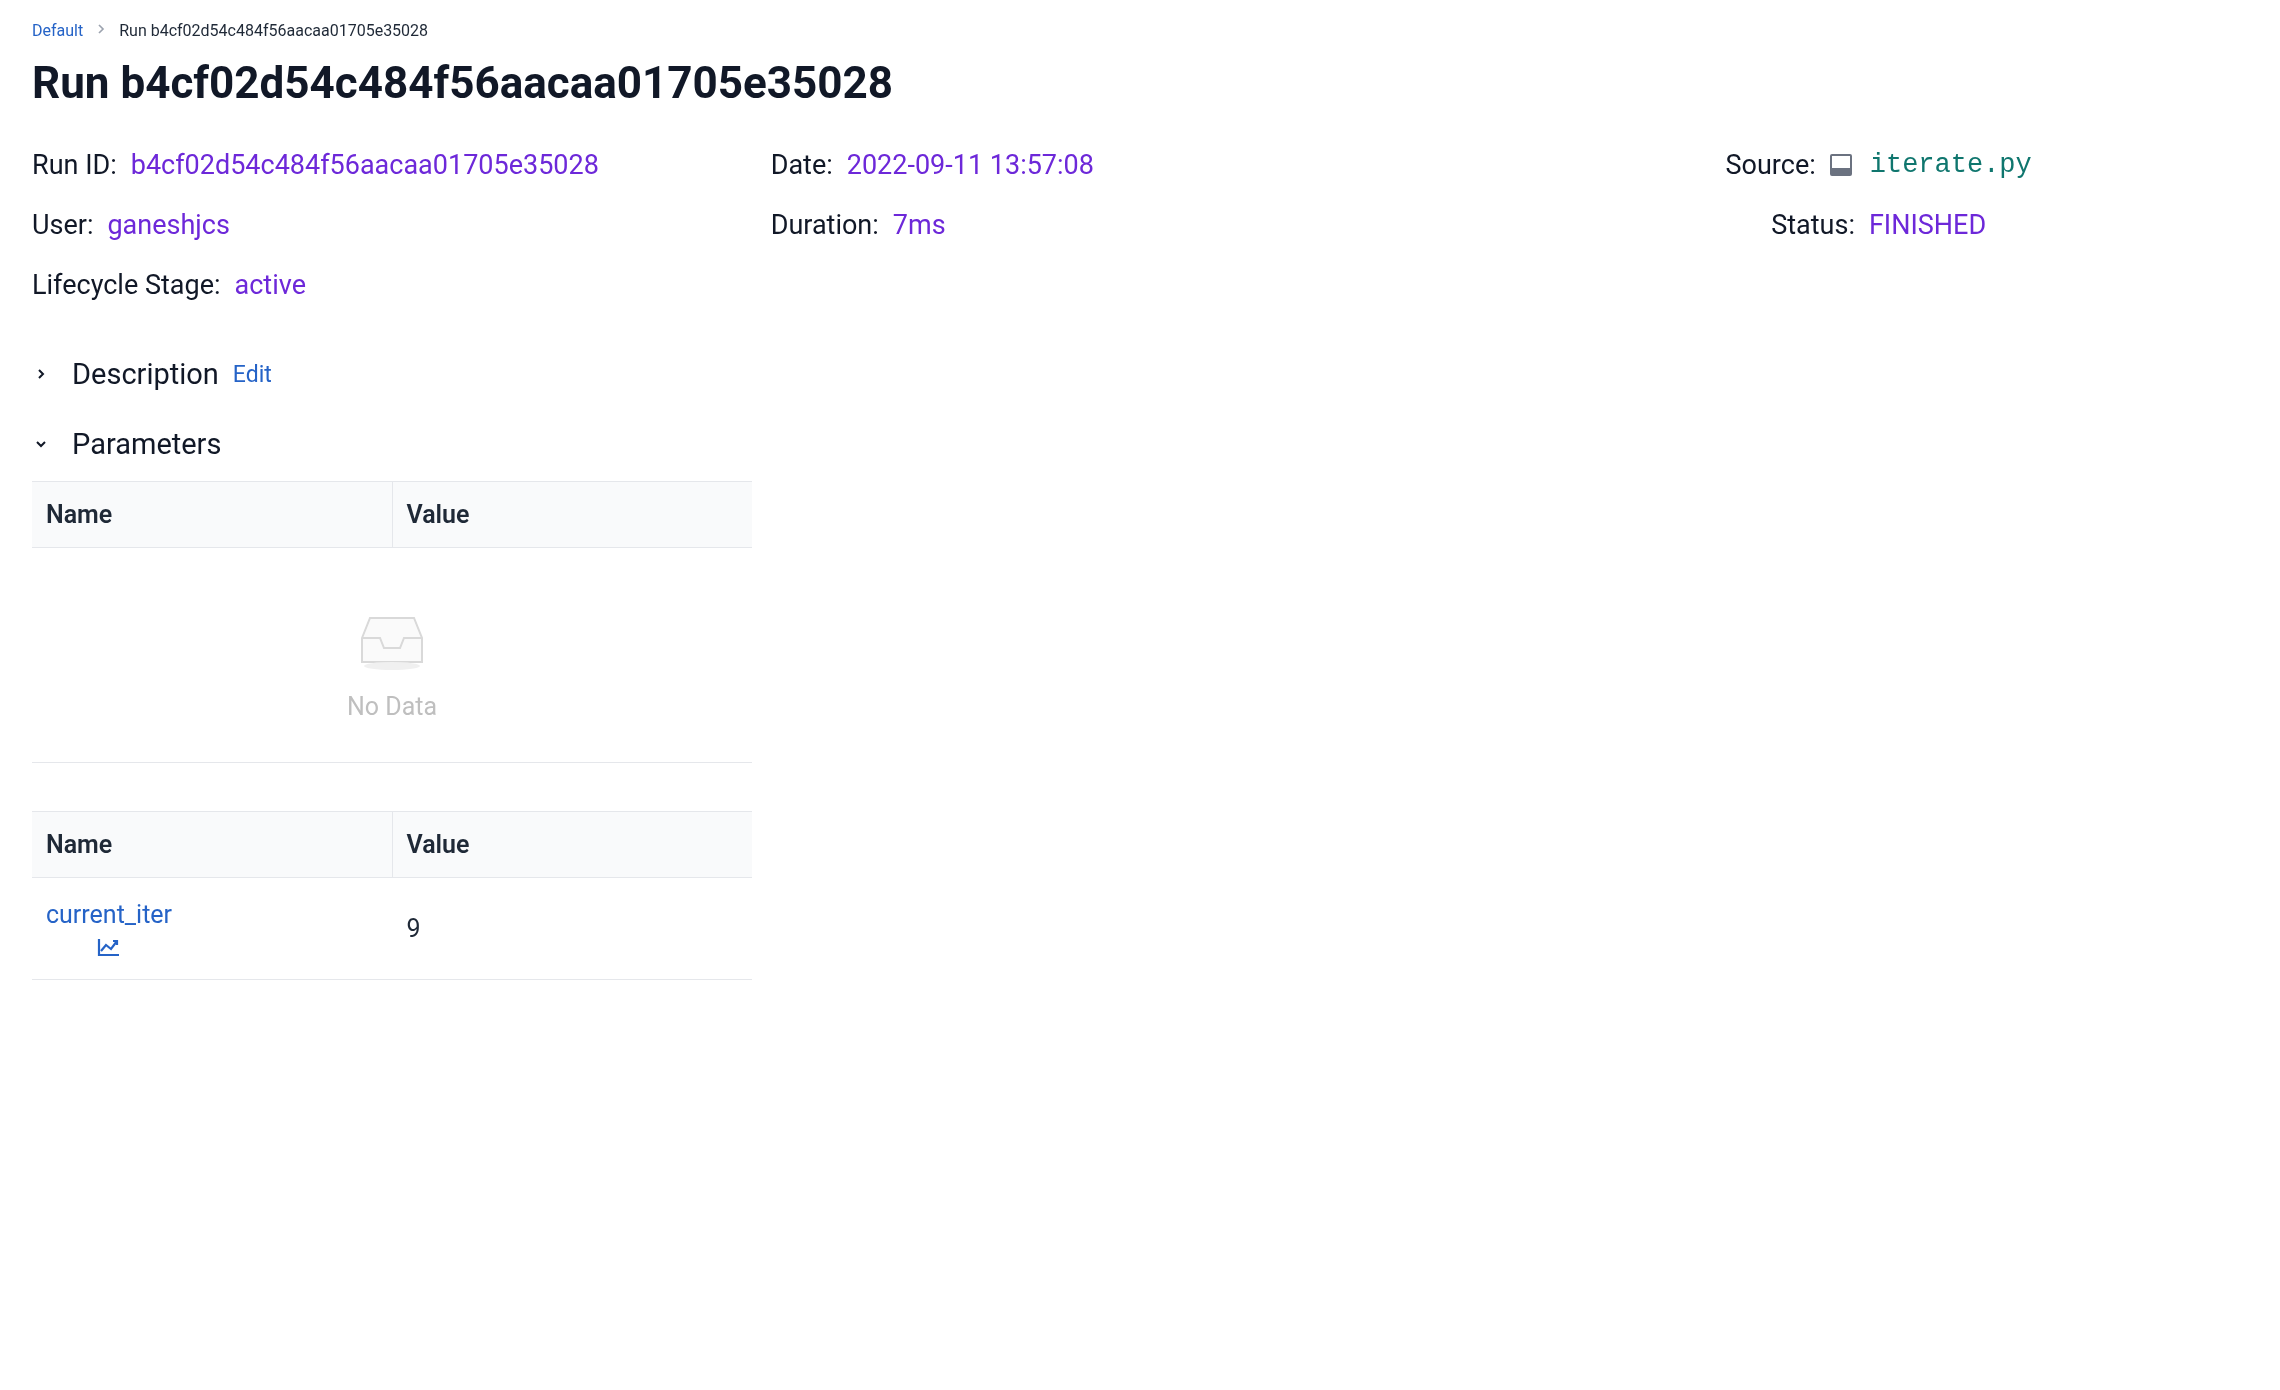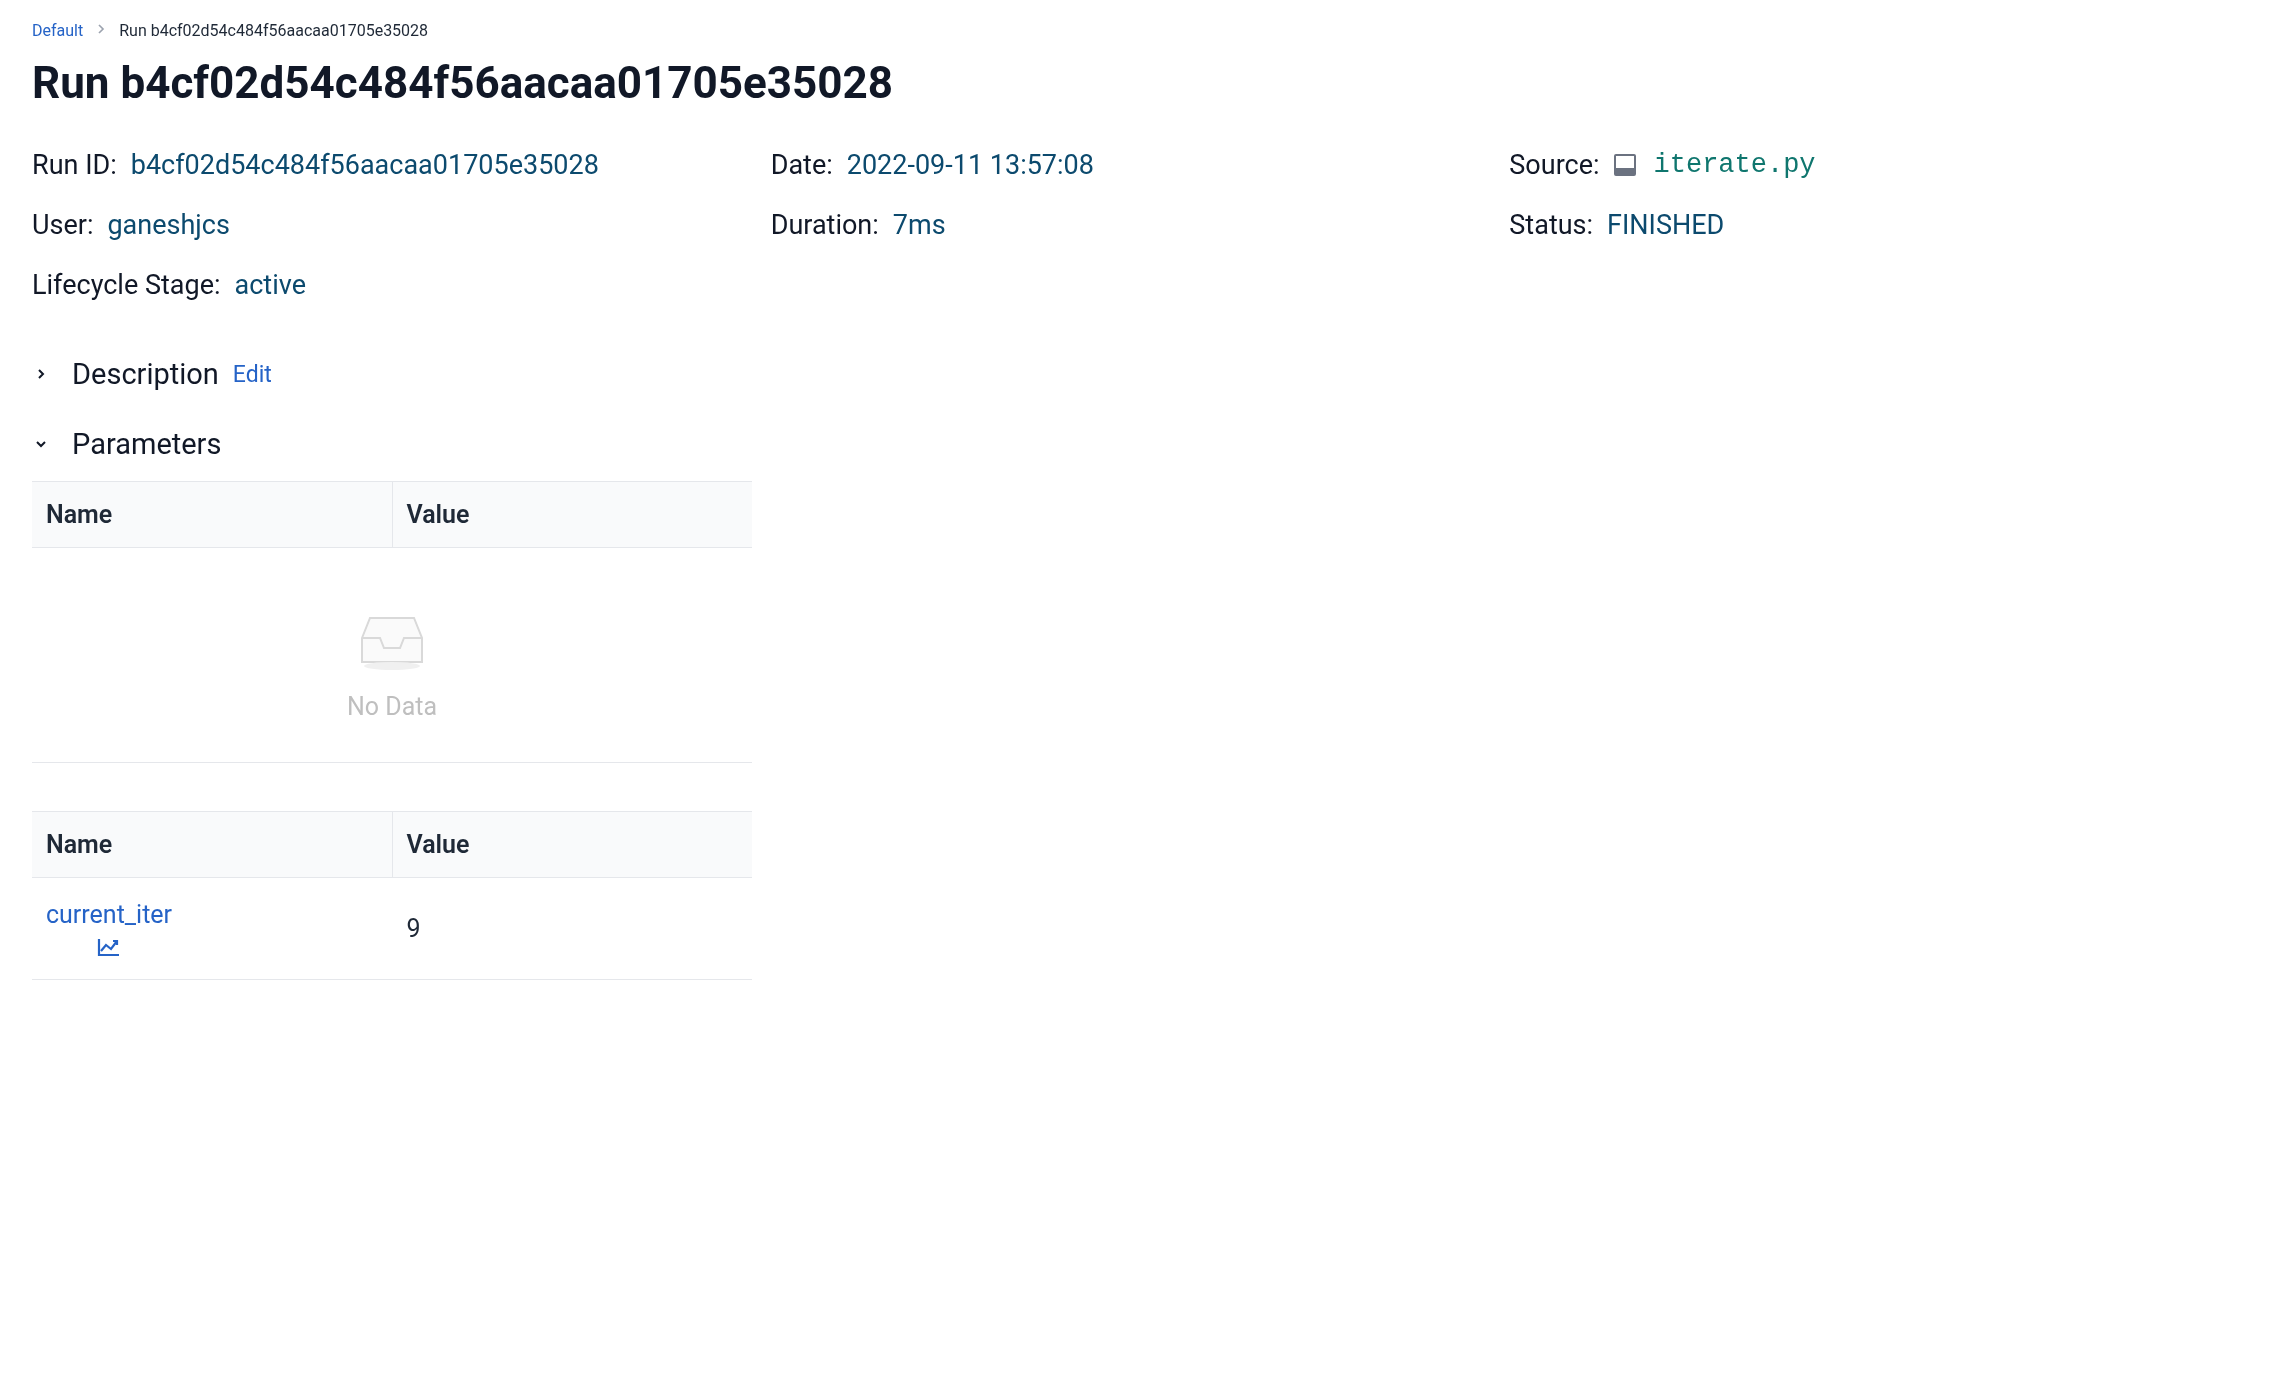--- a/index.html
+++ b/index.html
@@ -46,24 +46,24 @@
     .info-cell {
       display: flex;
       align-items: center;
       gap: 14px;
       font-size: 27px;
     }
     .info-label {
       color: #111827;
     }
     .info-value {
-      color: #0c4a6e;
+      color: #6d28d9;
     }
     .info-right {
-      justify-content: flex-start;
+      justify-content: center;
     }
     .source-icon {
       display: inline-flex;
       width: 22px;
       height: 22px;
       border: 2px solid #6b7280;
       border-radius: 2px;
       position: relative;
       margin-right: 4px;
     }

